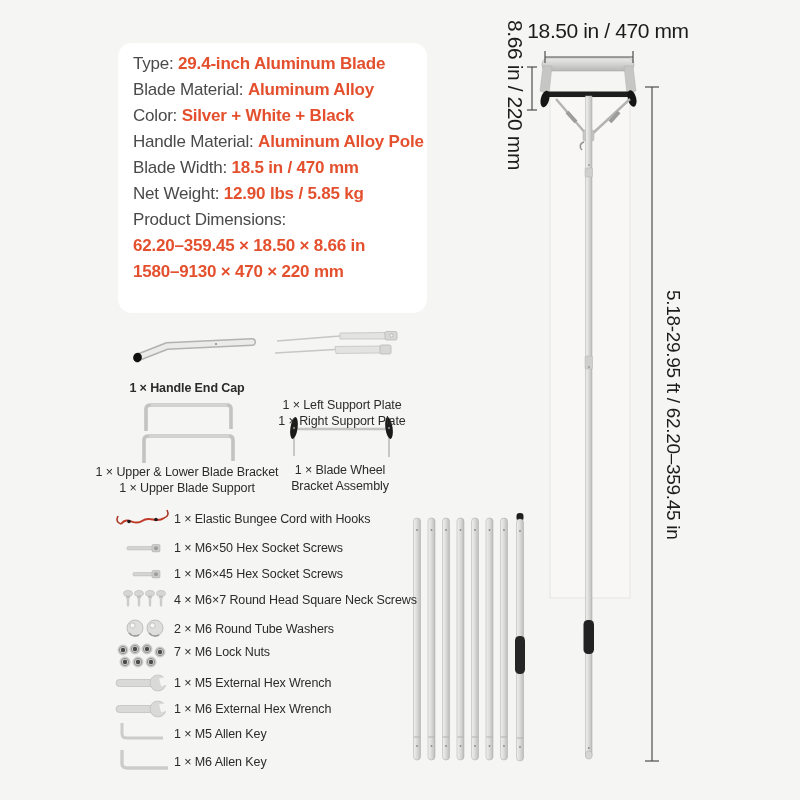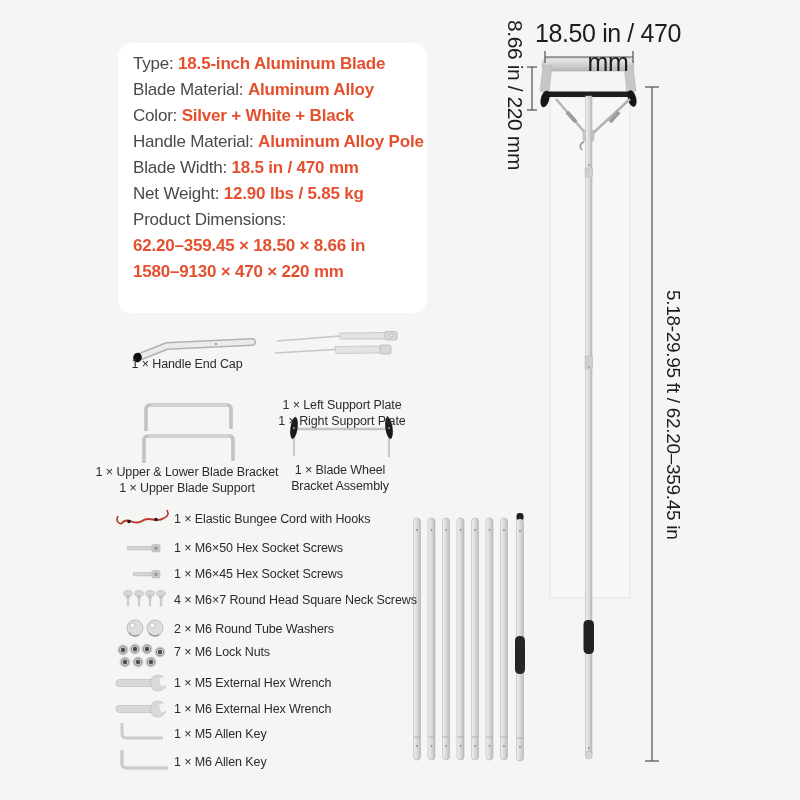--- a/index.html
+++ b/index.html
@@ -16,33 +16,33 @@
     padding:8px 0 0 15px;
   }
   .spec-row{line-height:26px;font-size:17px;color:#4a4a4a;white-space:nowrap;letter-spacing:-0.2px;}
   .spec-value{font-weight:bold;color:#e4502e;}
   
   .caption{position:absolute;font-size:12.5px;color:#2b2b2b;text-align:center;letter-spacing:-0.1px;line-height:16px;}
   
   .hw-label{position:absolute;left:174px;font-size:12.5px;color:#2b2b2b;white-space:nowrap;letter-spacing:-0.1px;height:17px;line-height:17px;}
   
   .dim{position:absolute;color:#1c1c1c;letter-spacing:-0.4px;}
-  .dim-top{left:520px;top:19px;width:176px;text-align:center;font-size:25px;}
+  .dim-top{left:520px;top:19px;width:176px;text-align:center;font-size:21px;}
   .dim-vert{writing-mode:vertical-rl;text-align:center;}
   .dim-left{left:502px;top:20px;width:26px;height:150px;font-size:21px;line-height:26px;}
   .dim-right{left:660px;top:275px;width:26px;height:280px;font-size:19px;line-height:26px;letter-spacing:-0.3px;}
   svg{position:absolute;left:0;top:0;}
 </style>
 </head>
 <body>
 
 <div id="canvas">
 
   <div class="spec-card">
-    <div class="spec-row"><span>Type: </span><span class="spec-value">18.5-inch Aluminum Blade</span></div>
+    <div class="spec-row"><span>Type: </span><span class="spec-value">29.4-inch Aluminum Blade</span></div>
     <div class="spec-row"><span>Blade Material: </span><span class="spec-value">Aluminum Alloy</span></div>
     <div class="spec-row"><span>Color: </span><span class="spec-value">Silver + White + Black</span></div>
     <div class="spec-row"><span>Handle Material: </span><span class="spec-value">Aluminum Alloy Pole</span></div>
     <div class="spec-row"><span>Blade Width: </span><span class="spec-value">18.5 in / 470 mm</span></div>
     <div class="spec-row"><span>Net Weight: </span><span class="spec-value">12.90 lbs / 5.85 kg</span></div>
     <div class="spec-row"><span>Product Dimensions:</span><span class="spec-value"></span></div>
     <div class="spec-row"><span></span><span class="spec-value">62.20–359.45 × 18.50 × 8.66 in</span></div>
     <div class="spec-row"><span></span><span class="spec-value">1580–9130 × 470 × 220 mm</span></div>
   </div>
 
@@ -254,21 +254,21 @@
           <line x1="527" y1="110" x2="537" y2="110"></line>
       </g>
       <g>
         <line x1="652" y1="87" x2="652" y2="761"></line>
           <line x1="645" y1="87" x2="659" y2="87"></line>
           <line x1="645" y1="761" x2="659" y2="761"></line>
       </g>
     </g>
   </svg>
 
-  <div class="caption" style="left:110px;top:356px;width:154px;">1 × Handle End Cap</div>
+  <div class="caption" style="left:110px;top:380px;width:154px;font-weight:bold;">1 × Handle End Cap</div>
   <div class="caption" style="left:267px;top:365px;width:150px;margin-top:32px;">
     <div>1 × Left Support Plate</div>
     <div>1 × Right Support Plate</div>
   </div>
   <div class="caption" style="left:85px;top:464px;width:204px;">
     <div>1 × Upper &amp; Lower Blade Bracket</div>
     <div>1 × Upper Blade Support</div>
   </div>
   <div class="caption" style="left:265px;top:462px;width:150px;">
     <div>1 × Blade Wheel</div>

